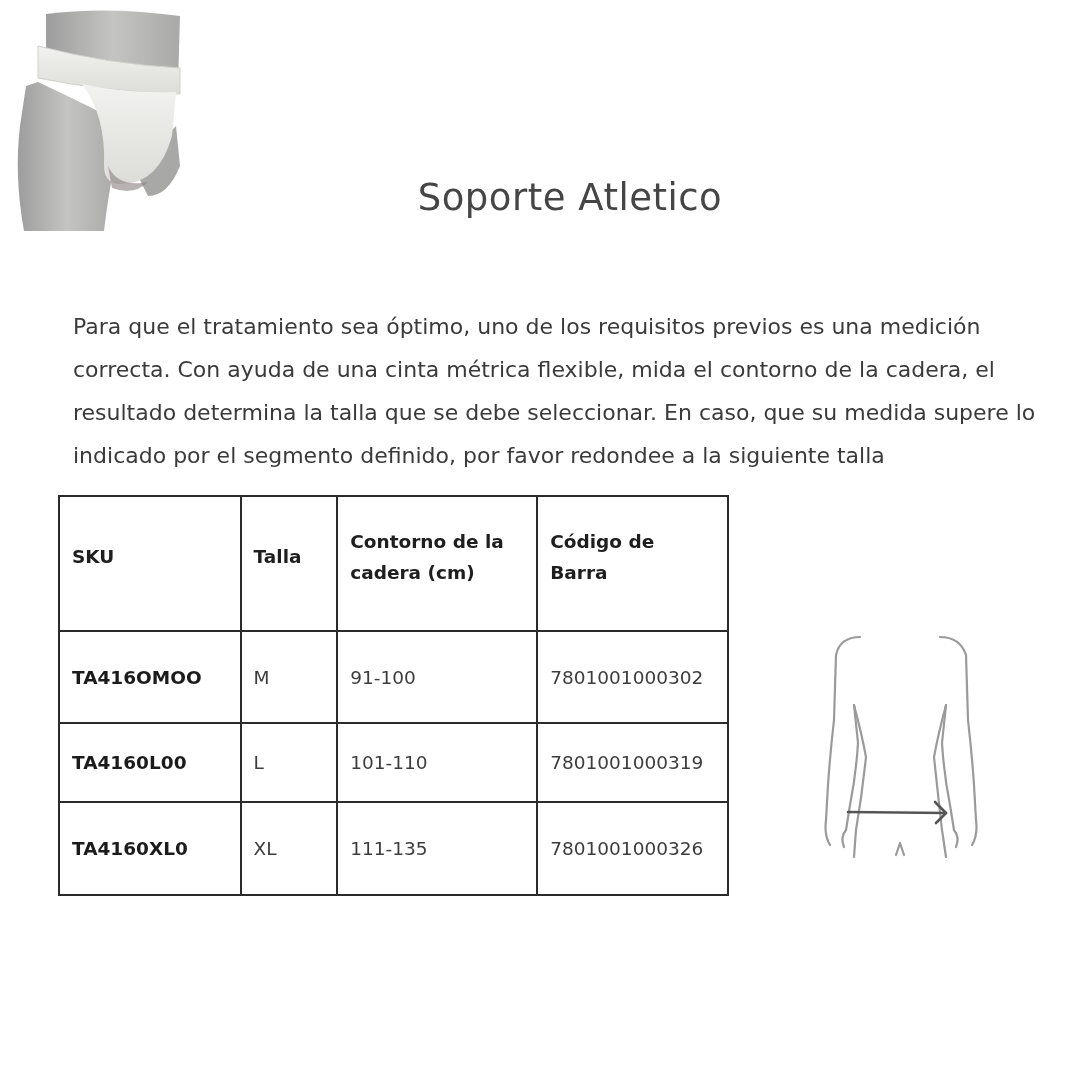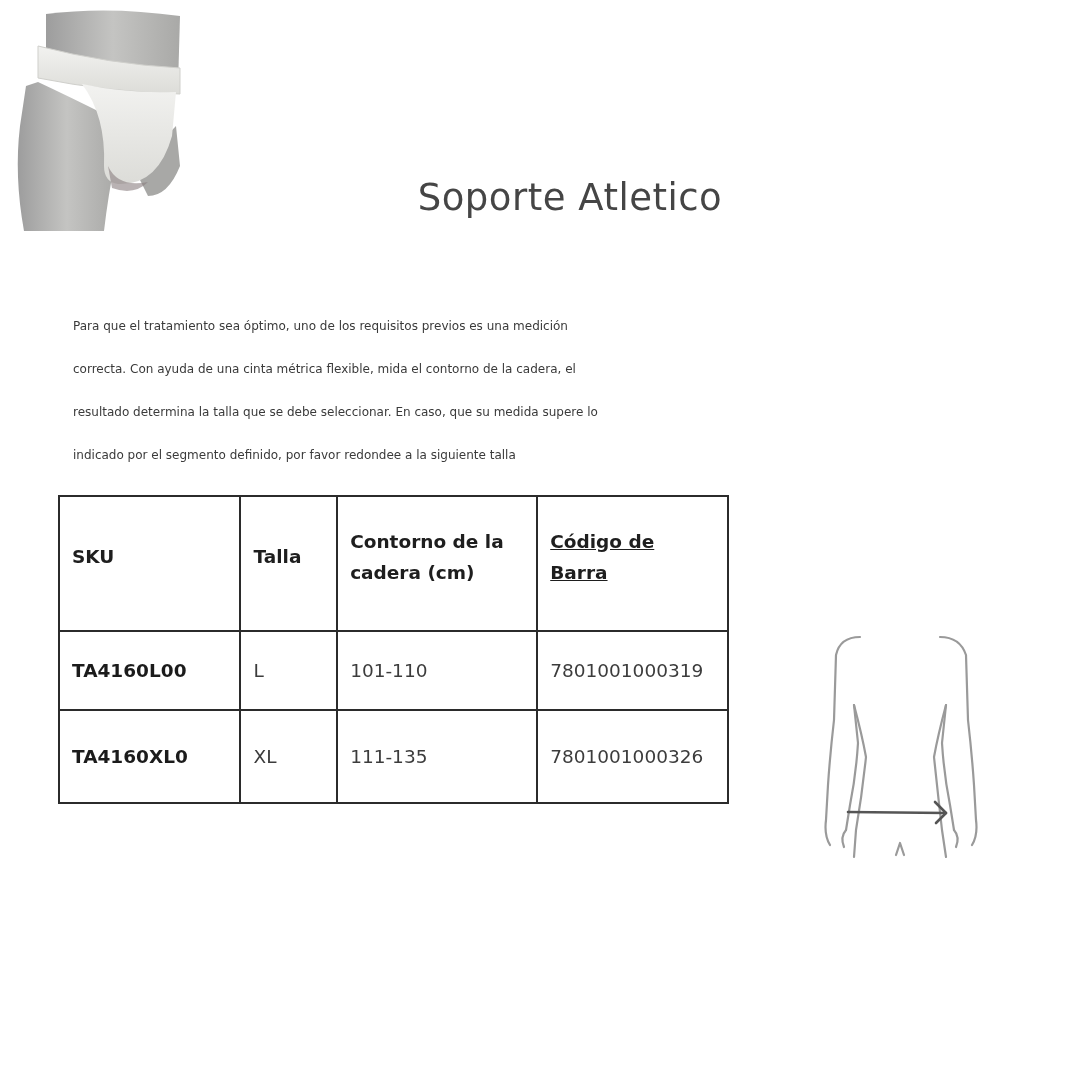--- a/index.html
+++ b/index.html
@@ -9,21 +9,21 @@
     .product-photo { position: absolute; left: 8px; top: 6px; width: 190px; height: 232px; }
 
     .title {
       position: absolute; left: 0; width: 1140px; top: 176px;
       text-align: center; font-size: 37px; font-weight: normal; color: #454545;
       letter-spacing: 0.5px;
     }
 
     .intro {
       position: absolute; left: 73px; top: 305px; width: 940px;
-      font-size: 12px; line-height: 43px; color: #3a3a3a;
+      font-size: 22px; line-height: 43px; color: #3a3a3a;
     }
     .intro span { display: block; white-space: nowrap; }
 
     table.size-table {
       position: absolute; left: 58px; top: 495px;
       width: 671px; border-collapse: collapse;
       font-family: "DejaVu Sans", sans-serif; color: #222;
     }
     table.size-table td, table.size-table th {
       border: 2.5px solid #2b2b2b; vertical-align: middle; text-align: left;
@@ -33,21 +33,21 @@
     .col-sku { width: 182px; }
     .col-talla { width: 97px; }
     .col-contorno { width: 201px; }
     .col-codigo { width: 191px; }
     tr.head { height: 135px; }
     tr.r0 { height: 123px; }
     tr.r1 { height: 92px; }
     tr.r2 { height: 79px; padding-left: 36px; }
     tr.r3 { height: 93px; }
     th.center { text-align: center; padding: 0; line-height: 31px; }
-    th.codigo { line-height: 31px; text-decoration: underline; }
+    th.codigo { line-height: 31px; }
     th.sku, th.talla { padding-top: 2px; }
     td.sku { font-weight: bold; color: #1b1b1b; }
     td.val { font-weight: normal; color: #3c3c3c; }
     tr.head th { padding-bottom: 14px; }
     tr.r0 td { padding-bottom: 0px; }
 
     .body-diagram { position: absolute; left: 800px; top: 625px; width: 190px; height: 240px; }
   </style>
 </head>
 <body>
@@ -98,20 +98,26 @@
     <th class="talla">Talla</th>
     <th class="center">
       <div>Contorno de la</div>
       <div>cadera (cm)</div>
     </th>
     <th class="codigo">
       <div>Código de</div>
       <div>Barra</div>
     </th>
   </tr>
+  <tr class="r1">
+    <td class="sku">TA416OMOO</td>
+    <td class="val">M</td>
+    <td class="val">91-100</td>
+    <td class="val">7801001000302</td>
+  </tr>
   <tr class="r2">
     <td class="sku">TA4160L00</td>
     <td class="val">L</td>
     <td class="val">101-110</td>
     <td class="val">7801001000319</td>
   </tr>
   <tr class="r3">
     <td class="sku">TA4160XL0</td>
     <td class="val">XL</td>
     <td class="val">111-135</td>

